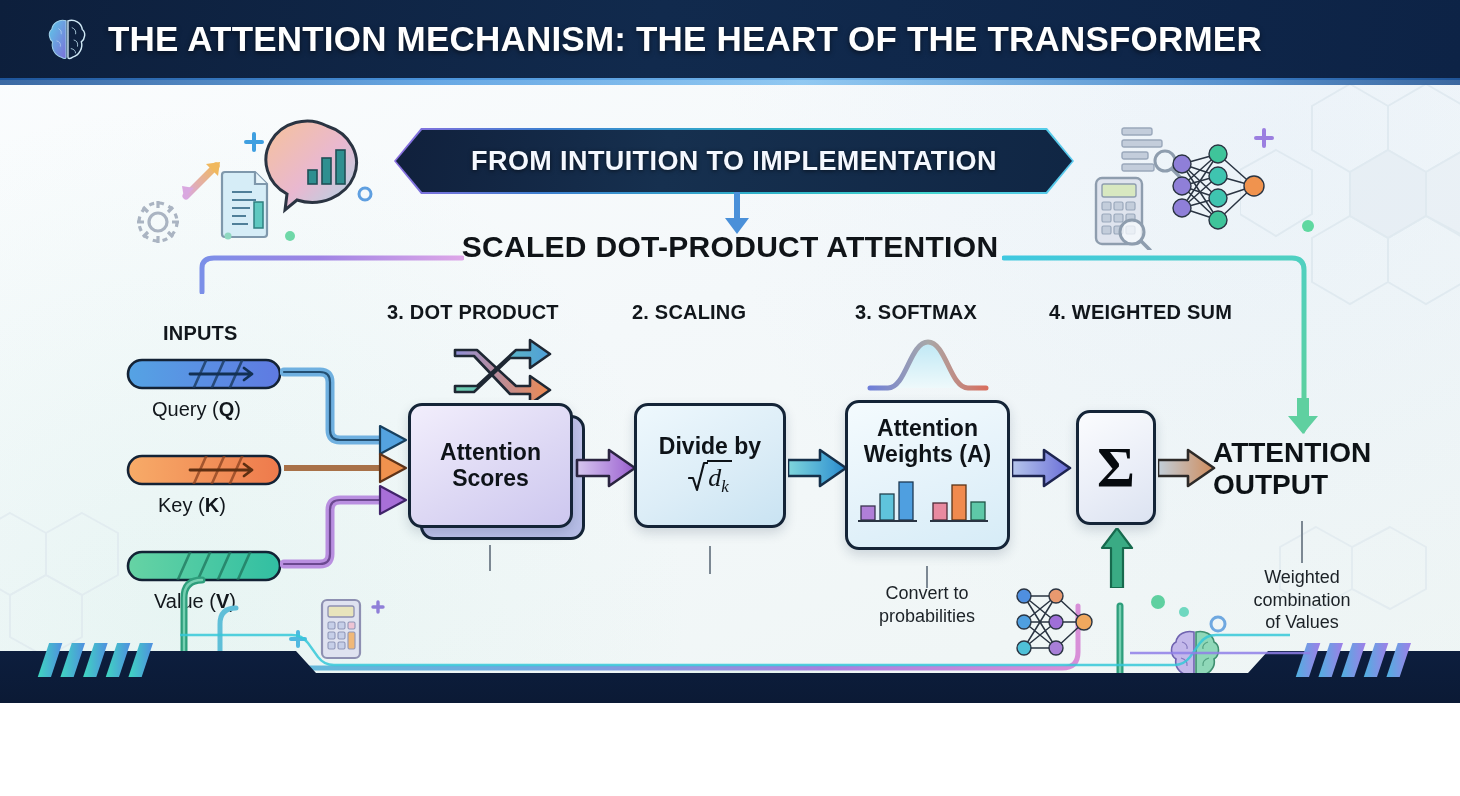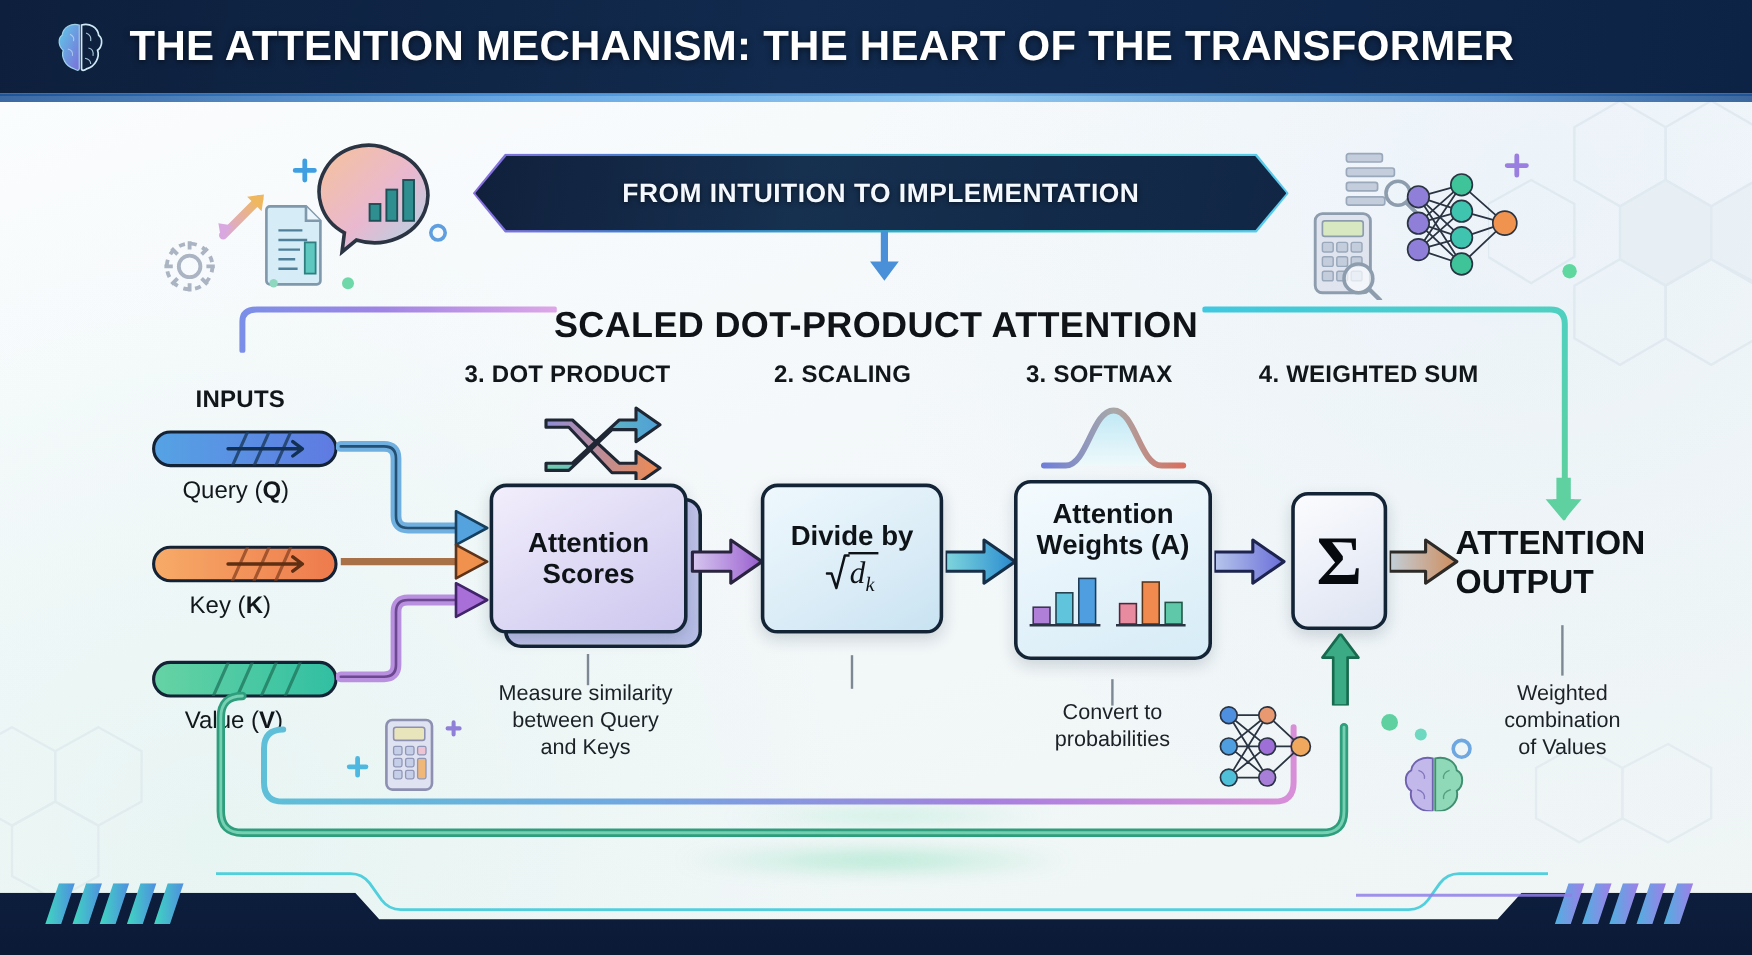--- a/index.html
+++ b/index.html
@@ -8,21 +8,21 @@
     width: 1460px;
     height: 796px;
     overflow: hidden;
     font-family: "Liberation Sans", sans-serif;
     background: #ffffff;
   }
 
   #stage {
     position: relative;
     width: 1460px;
-    height: 796px;
+    height: 703px;
     background:
       radial-gradient(circle at 12% 88%, rgba(170,230,210,0.16) 0%, rgba(255,255,255,0) 36%),
       radial-gradient(circle at 88% 20%, rgba(200,220,245,0.18) 0%, rgba(255,255,255,0) 40%),
       linear-gradient(160deg, #fbfdfe 0%, #f4f8fa 45%, #eef5f4 100%);
     overflow: hidden;
   }
 
   
   .hex-field { position: absolute; opacity: .55; pointer-events: none; }
   .hex-tr { top: 72px; right: -40px; }
@@ -57,27 +57,27 @@
     clip-path: polygon(26px 0, calc(100% - 26px) 0, 100% 50%, calc(100% - 26px) 100%, 26px 100%, 0 50%);
     display:flex; align-items:center; justify-content:center;
   }
   #banner-border{
     position:absolute; inset:-2px;
     background: linear-gradient(95deg,#8d6fe0 0%, #3e7fd0 22%, #2fb3c9 55%, #43d6cf 78%, #5bc9f0 100%);
     clip-path: polygon(27px 0, calc(100% - 27px) 0, 100% 50%, calc(100% - 27px) 100%, 27px 100%, 0 50%);
     filter: drop-shadow(0 0 9px rgba(90,180,230,.45));
   }
   #banner-text{
-    color:#f4f8ff; font-size:22px; font-weight:bold; letter-spacing:.4px;
+    color:#f4f8ff; font-size:27px; font-weight:bold; letter-spacing:.4px;
     text-shadow: 0 1px 4px rgba(0,0,0,.6);
   }
 
   
   #section-title{
-    position:absolute; left:0; top:255px; width:1460px; text-align:center;
+    position:absolute; left:0; top:230px; width:1460px; text-align:center;
     font-size:30px; font-weight:bold; color:#101418; letter-spacing:.3px;
   }
 
   
   .col-head{
     position:absolute; top:301px; font-size:20px; font-weight:bold;
     color:#11161b; letter-spacing:.2px; white-space:nowrap;
   }
   .vec-label{ position:absolute; font-size:20px; color:#12171c; white-space:nowrap; }
   .vec-label b{ font-weight:bold; }
@@ -307,21 +307,21 @@
       </linearGradient>
     </defs>
     <path d="M2 14 L290 14 Q302 14 302 26 L302 176" fill="none" stroke="url(#brkR)" stroke-width="5" stroke-linecap="round"></path>
     <path d="M292 172 h20 l-10 18 z" fill="#5fd0a0"></path>
   </svg>
 
   <div id="section-title">SCALED DOT-PRODUCT ATTENTION</div>
 
   <div class="col-head" style="left:163px;margin-top:21px;">INPUTS</div>
   <div class="col-head" style="left:387px;">3. DOT PRODUCT</div>
-  <div class="col-head" style="left:645px;">2. SCALING</div>
+  <div class="col-head" style="left:632px;">2. SCALING</div>
   <div class="col-head" style="left:855px;">3. SOFTMAX</div>
   <div class="col-head" style="left:1049px;">4. WEIGHTED SUM</div>
 
   <svg style="position:absolute;left:452px;top:338px;" width="104" height="62" viewBox="0 0 104 62">
     <defs>
       <linearGradient id="shA" x1="0" y1="0" x2="1" y2="0">
           <stop offset="0%" stop-color="#6fcfae"></stop>
           <stop offset="100%" stop-color="#4f9fd8"></stop>
         </linearGradient>
       <linearGradient id="shB" x1="0" y1="0" x2="1" y2="0">
@@ -422,23 +422,20 @@
   </svg>
 
   <div id="scores-shadow"></div>
   <div class="pbox" id="box-scores" style="left:408px;top:403px;width:165px;height:125px;background:linear-gradient(150deg,#f2eefc 0%,#ddd8f4 55%,#cdc7ef 100%);">
     <div class="ptext">
       <span>Attention</span><br>
       <span>Scores</span>
     </div>
   </div>
   <div class="tick" style="left:489px;top:545px;height:26px;"></div>
-  <div class="caption" style="left:388px;top:566px;width:200px;">Measure similarity
-between Query
-and Keys</div>
 
   <svg style="position:absolute;left:575px;top:448px;" width="62" height="40" viewBox="0 0 62 40">
     <defs>
         <linearGradient id="a1" x1="0" y1="0" x2="1" y2="0">
           <stop offset="0%" stop-color="#d6c7ef"></stop>
           <stop offset="100%" stop-color="#9b5fd0"></stop>
         </linearGradient>
       </defs>
     <path d="M2 12 h32 V2 l26 18 l-26 18 V28 H2 z" fill="url(#a1)" stroke="#2a2440" stroke-width="2.6" stroke-linejoin="round"></path>
   </svg>

